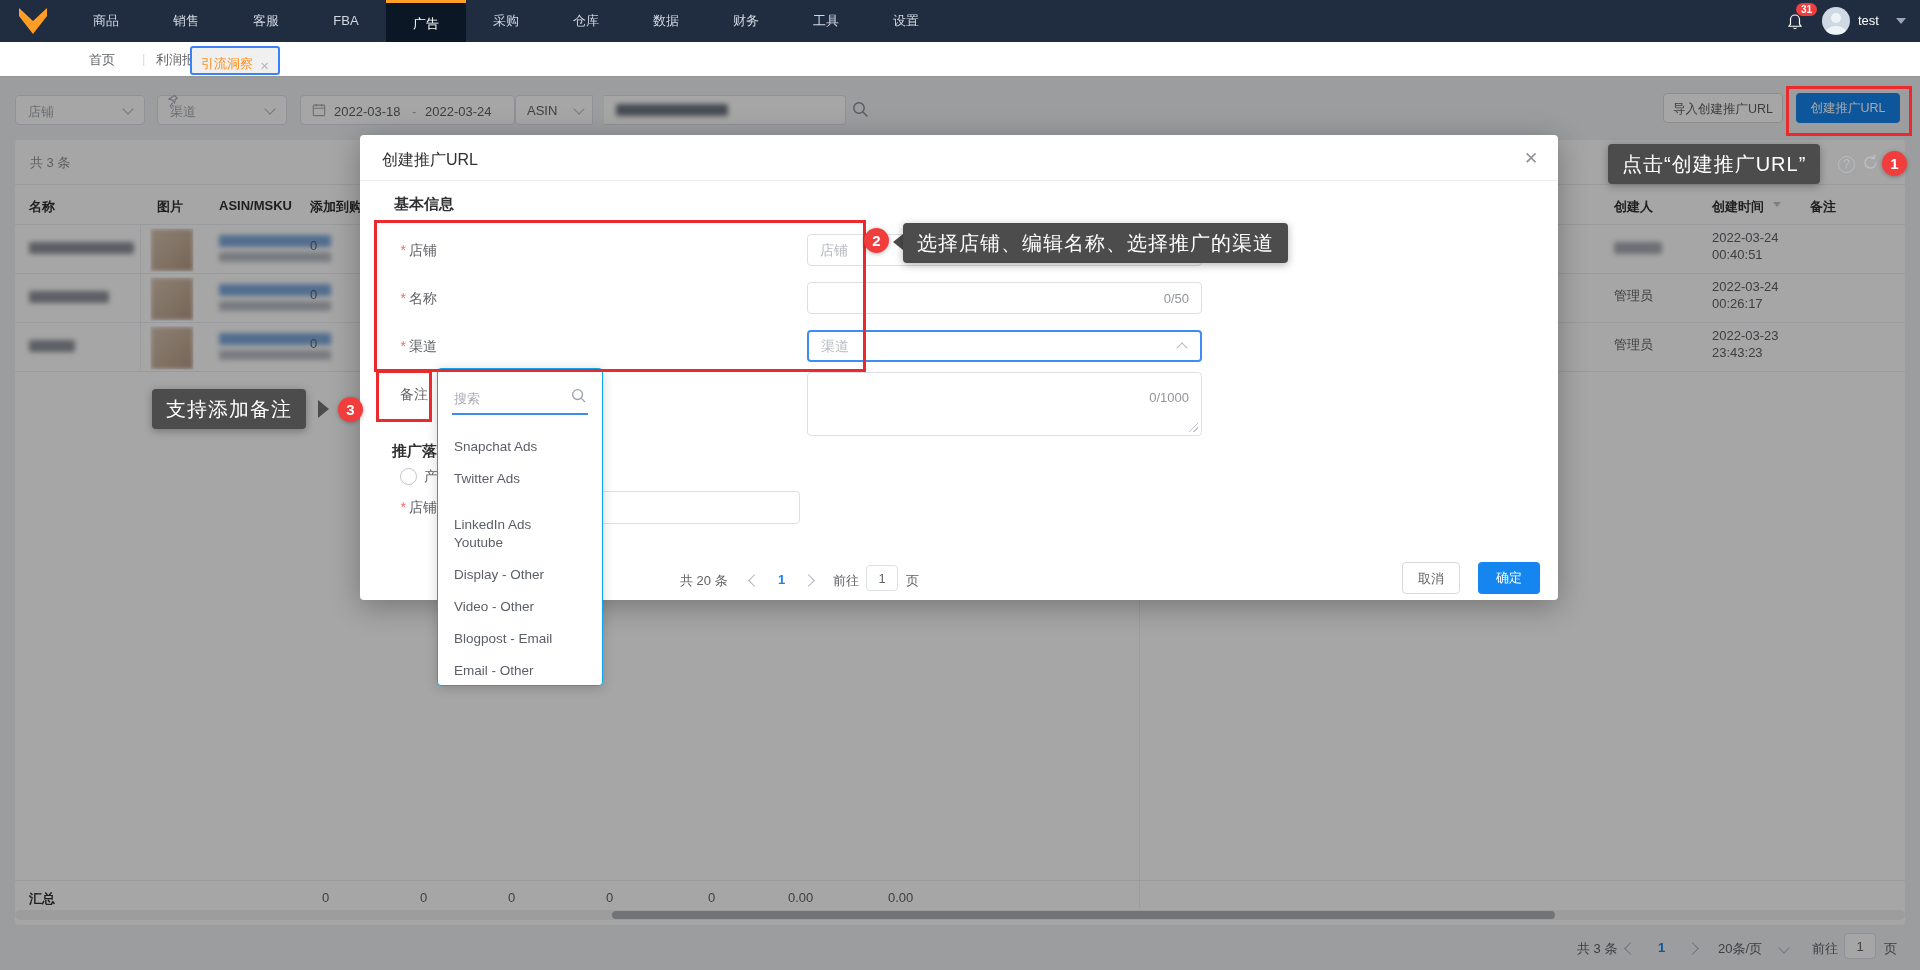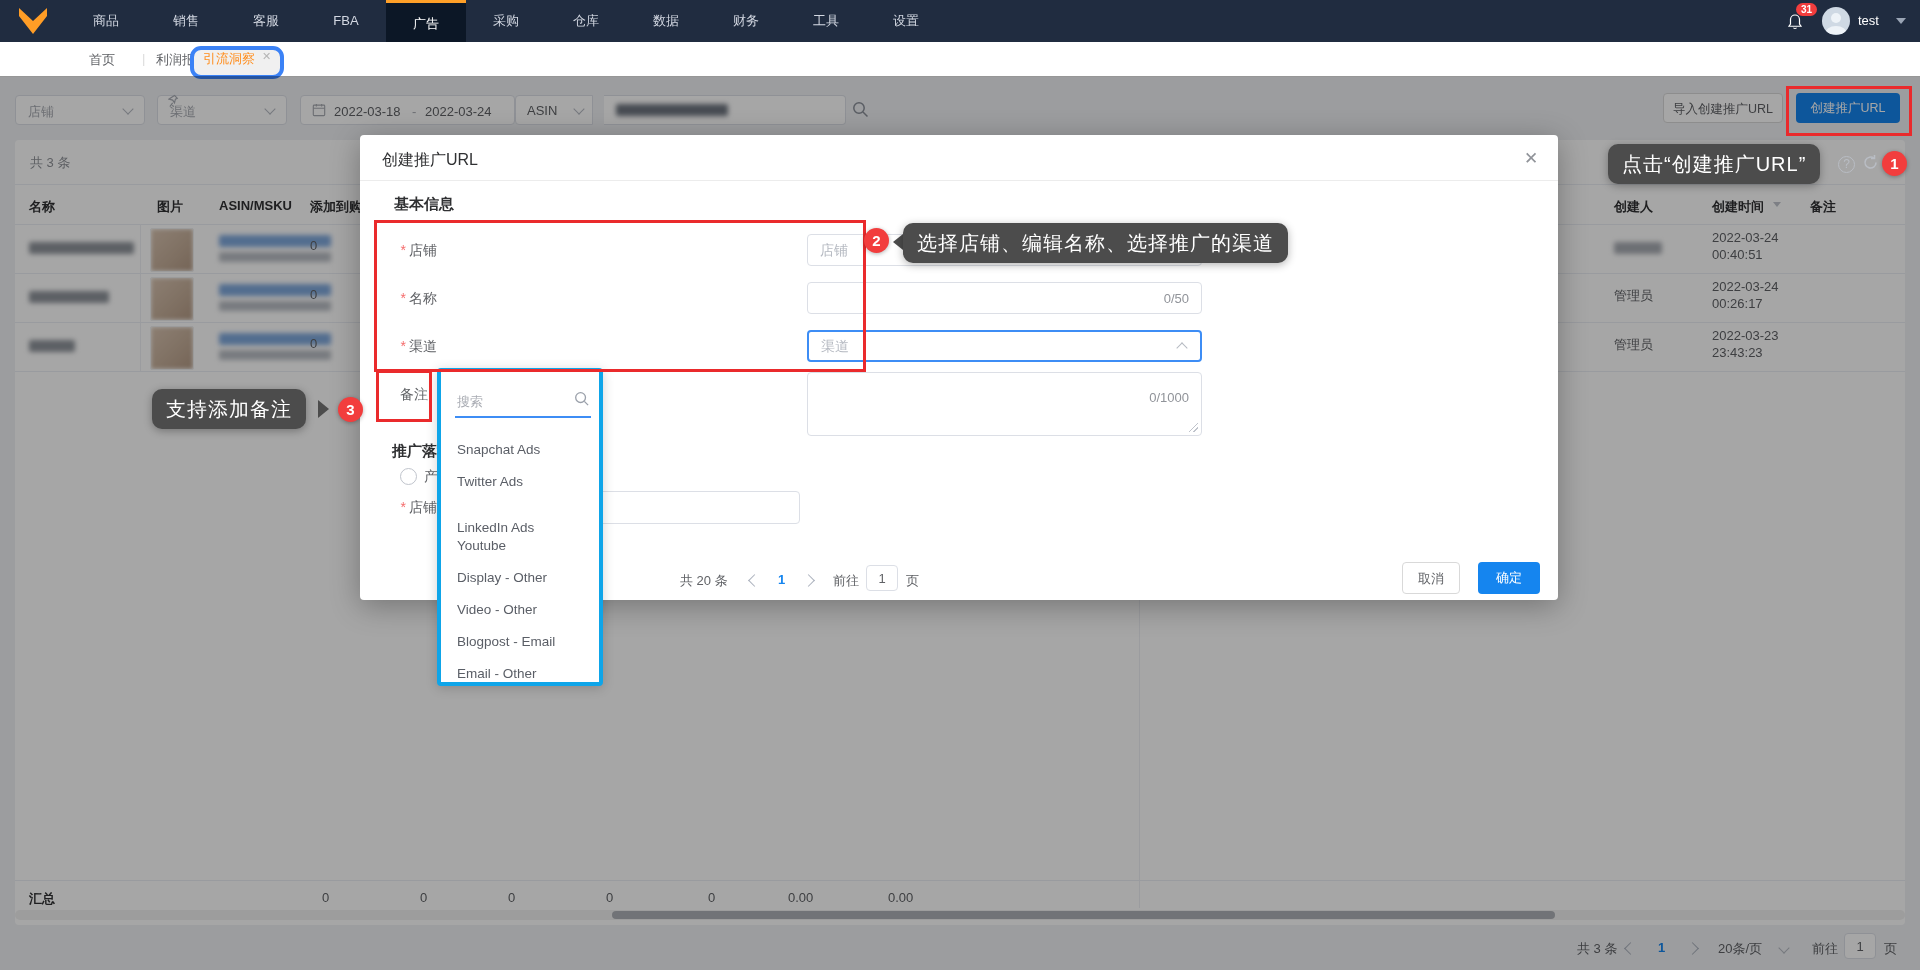--- a/index.html
+++ b/index.html
@@ -10,22 +10,22 @@
   .nav-item{position:absolute;top:0;height:42px;line-height:42px;width:80px;text-align:center;
     color:#d3d8e2;font-size:13px;cursor:pointer;}
   .nav-item.active{background:#0c1726;color:#fff;border-top:3px solid #ffa028;box-sizing:border-box;}
   .nav-badge{position:absolute;background:#f23d3d;color:#fff;font-size:10px;border-radius:8px;
     padding:1px 5px;line-height:11px;font-weight:bold;}
   .avatar{position:absolute;width:28px;height:28px;border-radius:50%;background:#cfd9e4;overflow:hidden;}
   
   .crumbbar{position:absolute;left:0;top:42px;width:1920px;height:34px;background:#fff;
     border-bottom:1px solid #e8e8e8;z-index:9;}
   .crumb{position:absolute;top:9px;font-size:13px;color:#606266;margin-left:44px;}
-  .tabpill{position:absolute;left:190px;top:4px;height:25px;background:#f0f0f0;border:4px solid #3b82f6;
-    border-radius:11px;display:flex;align-items:flex-start;padding:0 9px;gap:7px;}
+  .tabpill{position:absolute;left:190px;top:4px;height:25px;background:#f0f0f0;border:2px solid #3b82f6;
+    border-radius:3px;display:flex;align-items:flex-end;padding:0 9px;gap:7px;}
   .tabpill .t{color:#ff8c1a;font-size:13px;}
   .tabpill .x{color:#b5b5b5;font-size:11px;}
   
   .ctl{position:absolute;top:95px;height:30px;background:#fff;border:1px solid #dcdfe6;border-radius:4px;
     box-sizing:border-box;font-size:13px;color:#606266;}
   .ph{color:#a8abb2;}
   .chev{display:inline-block;width:7px;height:7px;border-right:1.5px solid #b6bac2;
     border-bottom:1.5px solid #b6bac2;transform:rotate(45deg);}
   .chev.up{transform:rotate(-135deg);}
   .btn{position:absolute;height:30px;border-radius:4px;font-size:12.5px;line-height:30px;text-align:center;
@@ -47,26 +47,26 @@
     box-shadow:0 6px 30px rgba(0,0,0,.3);z-index:60;}
   .mlabel{position:absolute;width:62px;text-align:right;font-size:14px;color:#606266;}
   .req{color:#f56c6c;margin-right:3px;}
   .mctl{position:absolute;left:447px;width:395px;height:32px;border:1px solid #dcdfe6;border-radius:4px;
     box-sizing:border-box;background:#fff;font-size:14px;}
   .mctl .phtext{position:absolute;left:12px;top:7px;color:#b6bac2;}
   .counter{position:absolute;right:12px;top:8px;font-size:13px;color:#909399;}
   .sect{position:absolute;font-size:15px;font-weight:bold;color:#303133;}
   
   .dropdown{position:absolute;left:437px;top:368px;width:166px;height:318px;background:#fff;
-    border:4px solid #0ea5e9;border-radius:4px;box-shadow:0 2px 12px rgba(0,0,0,.18);z-index:70;box-sizing:border-box;}
+    border:1px solid #0ea5e9;border-radius:4px;box-shadow:0 2px 12px rgba(0,0,0,.18);z-index:70;box-sizing:border-box;}
   .opt{position:absolute;left:16px;font-size:13.5px;color:#5a5e66;cursor:pointer;}
   
   .redbox{position:absolute;border:3px solid #ea2a2c;z-index:80;}
   .tip{position:absolute;background:#4c4c4c;color:#fff;font-size:20px;line-height:40px;height:40px;
-    padding:0 14px;border-radius:10px;z-index:80;white-space:nowrap;letter-spacing:1px;box-shadow:0 2px 8px rgba(0,0,0,.3);}
+    padding:0 14px;border-radius:4px;z-index:80;white-space:nowrap;letter-spacing:1px;box-shadow:0 2px 8px rgba(0,0,0,.3);}
   .badge{position:absolute;width:25px;height:25px;border-radius:50%;background:#f23d3d;color:#fff;
     font-size:15px;font-weight:bold;text-align:center;line-height:25px;z-index:81;box-shadow:0 1px 4px rgba(0,0,0,.3);}
   .arrow-l{position:absolute;width:0;height:0;border-top:8px solid transparent;border-bottom:8px solid transparent;
     border-right:10px solid #4c4c4c;z-index:80;}
   .arrow-r{position:absolute;width:0;height:0;border-top:9px solid transparent;border-bottom:9px solid transparent;
     border-left:11px solid #4c4c4c;z-index:80;}
   .hicon{position:absolute;z-index:82;color:#b9bdc4;font-size:12px;}
   .qcircle{width:15px;height:15px;border:1.5px solid #b9bdc4;border-radius:50%;text-align:center;line-height:15px;}
   
   .pgtxt{position:absolute;font-size:13px;color:#606266;}

